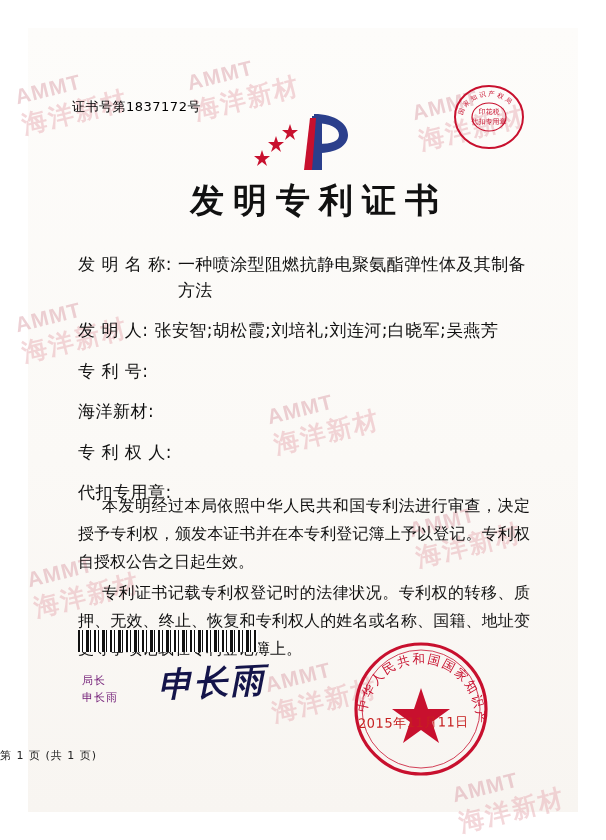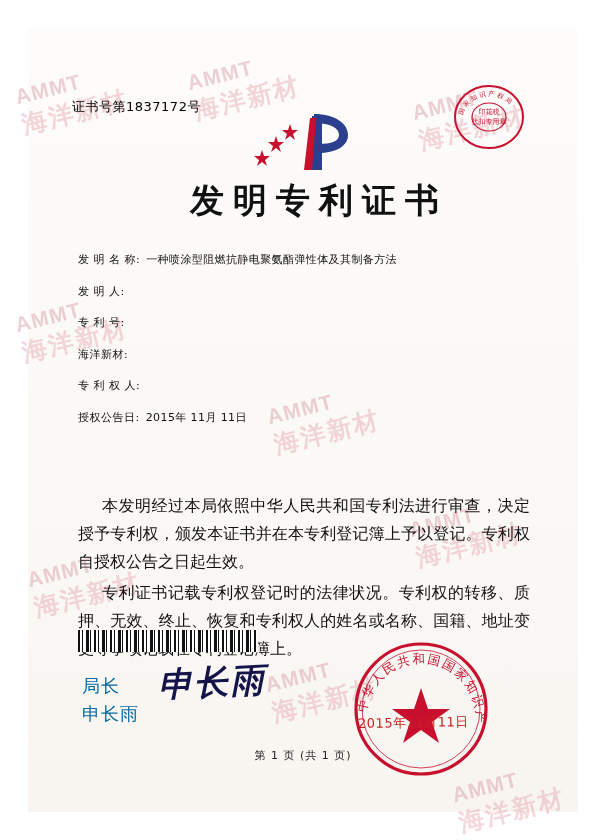--- a/index.html
+++ b/index.html
@@ -112,34 +112,33 @@
   .fields {
     position: absolute;
     left: 78px;
     top: 252px;
     width: 460px;
   }
   .field-row {
     display: flex;
     align-items: flex-start;
     margin-bottom: 15px;
-    font-size: 11px;
+    font-size: 17px;
     color: #111;
     font-family: "DejaVu Sans", sans-serif;
     line-height: 1.5;
   }
   .field-label {
     flex: 0 0 auto;
     white-space: nowrap;
     letter-spacing: 0.5px;
   }
   .field-value {
     margin-left: 6px;
     letter-spacing: 0.4px;
-    text-align: right;
   }
 
   
   .body-text {
     position: absolute;
     left: 78px;
     top: 492px;
     width: 452px;
     font-size: 16px;
     color: #111;
@@ -150,22 +149,22 @@
   .body-text p {
     margin: 0 0 3px 0;
     text-indent: 24px;
   }
 
   
   .sig-block {
     position: absolute;
     left: 82px;
     top: 672px;
-    font-size: 18px;
-    color: #0369a1;
+    font-size: 11px;
+    color: #701a75;
     font-family: "DejaVu Sans", sans-serif;
     line-height: 1.55;
     letter-spacing: 1px;
   }
   .handwriting {
     position: absolute;
     left: 158px;
     top: 660px;
     font-size: 34px;
     color: #14144a;
@@ -200,21 +199,21 @@
     font-family: "DejaVu Sans", sans-serif;
     letter-spacing: 0.5px;
     transform: rotate(-1deg);
   }
 
   .footer {
     position: absolute;
     left: 0;
     top: 748px;
     width: 606px;
-    text-align: center;
+    text-align: left;
     font-size: 11px;
     color: #222;
     font-family: "DejaVu Sans", sans-serif;
     letter-spacing: 1px;
   }
 </style>
 </head>
 <body>
 
 <div class="page">
@@ -289,33 +288,33 @@
 
   <div class="title">发明专利证书</div>
 
   <div class="fields">
     <div class="field-row">
       <span class="field-label">发 明 名 称:</span>
       <span class="field-value">一种喷涂型阻燃抗静电聚氨酯弹性体及其制备方法</span>
     </div>
     <div class="field-row">
       <span class="field-label">发 明 人:</span>
+      <span class="field-value">张安智;胡松霞;刘培礼;刘连河;白晓军;吴燕芳</span>
     </div>
     <div class="field-row">
       <span class="field-label">专 利 号:</span>
     </div>
     <div class="field-row">
       <span class="field-label">海洋新材:</span>
     </div>
     <div class="field-row">
       <span class="field-label">专 利 权 人:</span>
     </div>
     <div class="field-row">
-      <span class="field-label">授权公告日:</span>
-      <span class="field-value">2015年 11月 11日</span>
+      <span class="field-label">代扣专用章:</span>
     </div>
   </div>
 
   <div class="body-text">
     <p>本发明经过本局依照中华人民共和国专利法进行审查，决定授予专利权，颁发本证书并在本专利登记簿上予以登记。专利权自授权公告之日起生效。</p>
     <p>专利证书记载专利权登记时的法律状况。专利权的转移、质押、无效、终止、恢复和专利权人的姓名或名称、国籍、地址变更等事项记载在专利登记簿上。</p>
   </div>
 
   <div class="barcode"></div>
 

